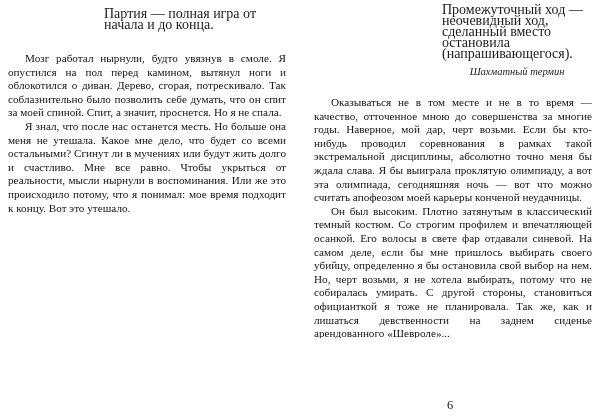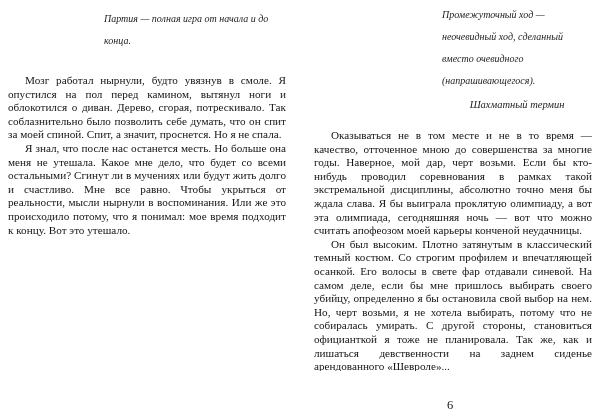--- a/index.html
+++ b/index.html
@@ -50,23 +50,22 @@
     color: #101010;
     white-space: nowrap;
   }
   .chapter-title::first-letter {
     font-size: 31px;
     letter-spacing: 3px;
   }
   .page.right .chapter-title { margin-top: 10px; }
 
   .epigraph {
-    font-style: italic;
-    font-size: 10px;
-    line-height: 22px;
+    font-size: 14px;
+    line-height: 11px;
     color: #1c1c1c;
   }
   .page.left .epigraph {
     width: 168px;
     margin: 8px 0 22px 96px;
   }
   .page.right .epigraph-block {
     width: 150px;
     margin: 4px 0 18px auto;
   }
@@ -113,21 +112,21 @@
 
     <div class="body-text">
       <p>Мозг работал нырнули, будто увязнув в смоле. Я опустился на пол перед камином, вытянул ноги и облокотился о диван. Дерево, сгорая, потрескивало. Так соблазнительно было позволить себе думать, что он спит за моей спиной. Спит, а значит, проснется. Но я не спала.</p>
       <p>Я знал, что после нас останется месть. Но больше она меня не утешала. Какое мне дело, что будет со всеми остальными? Сгинут ли в мучениях или будут жить долго и счастливо. Мне все равно. Чтобы укрыться от реальности, мысли нырнули в воспоминания. Или же это происходило потому, что я понимал: мое время подходит к концу. Вот это утешало.</p>
     </div>
   </div>
 
   <div class="page right">
 
     <div class="epigraph-block">
-      <div class="epigraph">Промежуточный ход — неочевидный ход, сделанный вместо очевидного (напрашивающегося).</div>
+      <div class="epigraph">Промежуточный ход — неочевидный ход, сделанный вместо остановила (напрашивающегося).</div>
       <div class="epigraph-attribution">Шахматный термин</div>
     </div>
 
     <div class="body-text">
       <p>Оказываться не в том месте и не в то время — качество, отточенное мною до совершенства за многие годы. Наверное, мой дар, черт возьми. Если бы кто-нибудь проводил соревнования в рамках такой экстремальной дисциплины, абсолютно точно меня бы ждала слава. Я бы выиграла проклятую олимпиаду, а вот эта олимпиада, сегодняшняя ночь — вот что можно считать апофеозом моей карьеры конченой неудачницы.</p>
       <p>Он был высоким. Плотно затянутым в классический темный костюм. Со строгим профилем и впечатляющей осанкой. Его волосы в свете фар отдавали синевой. На самом деле, если бы мне пришлось выбирать своего убийцу, определенно я бы остановила свой выбор на нем. Но, черт возьми, я не хотела выбирать, потому что не собиралась умирать. С другой стороны, становиться официанткой я тоже не планировала. Так же, как и лишаться девственности на заднем сиденье арендованного «Шевроле»...</p>
     </div>
 
     <div class="page-number">6</div>
   </div>

